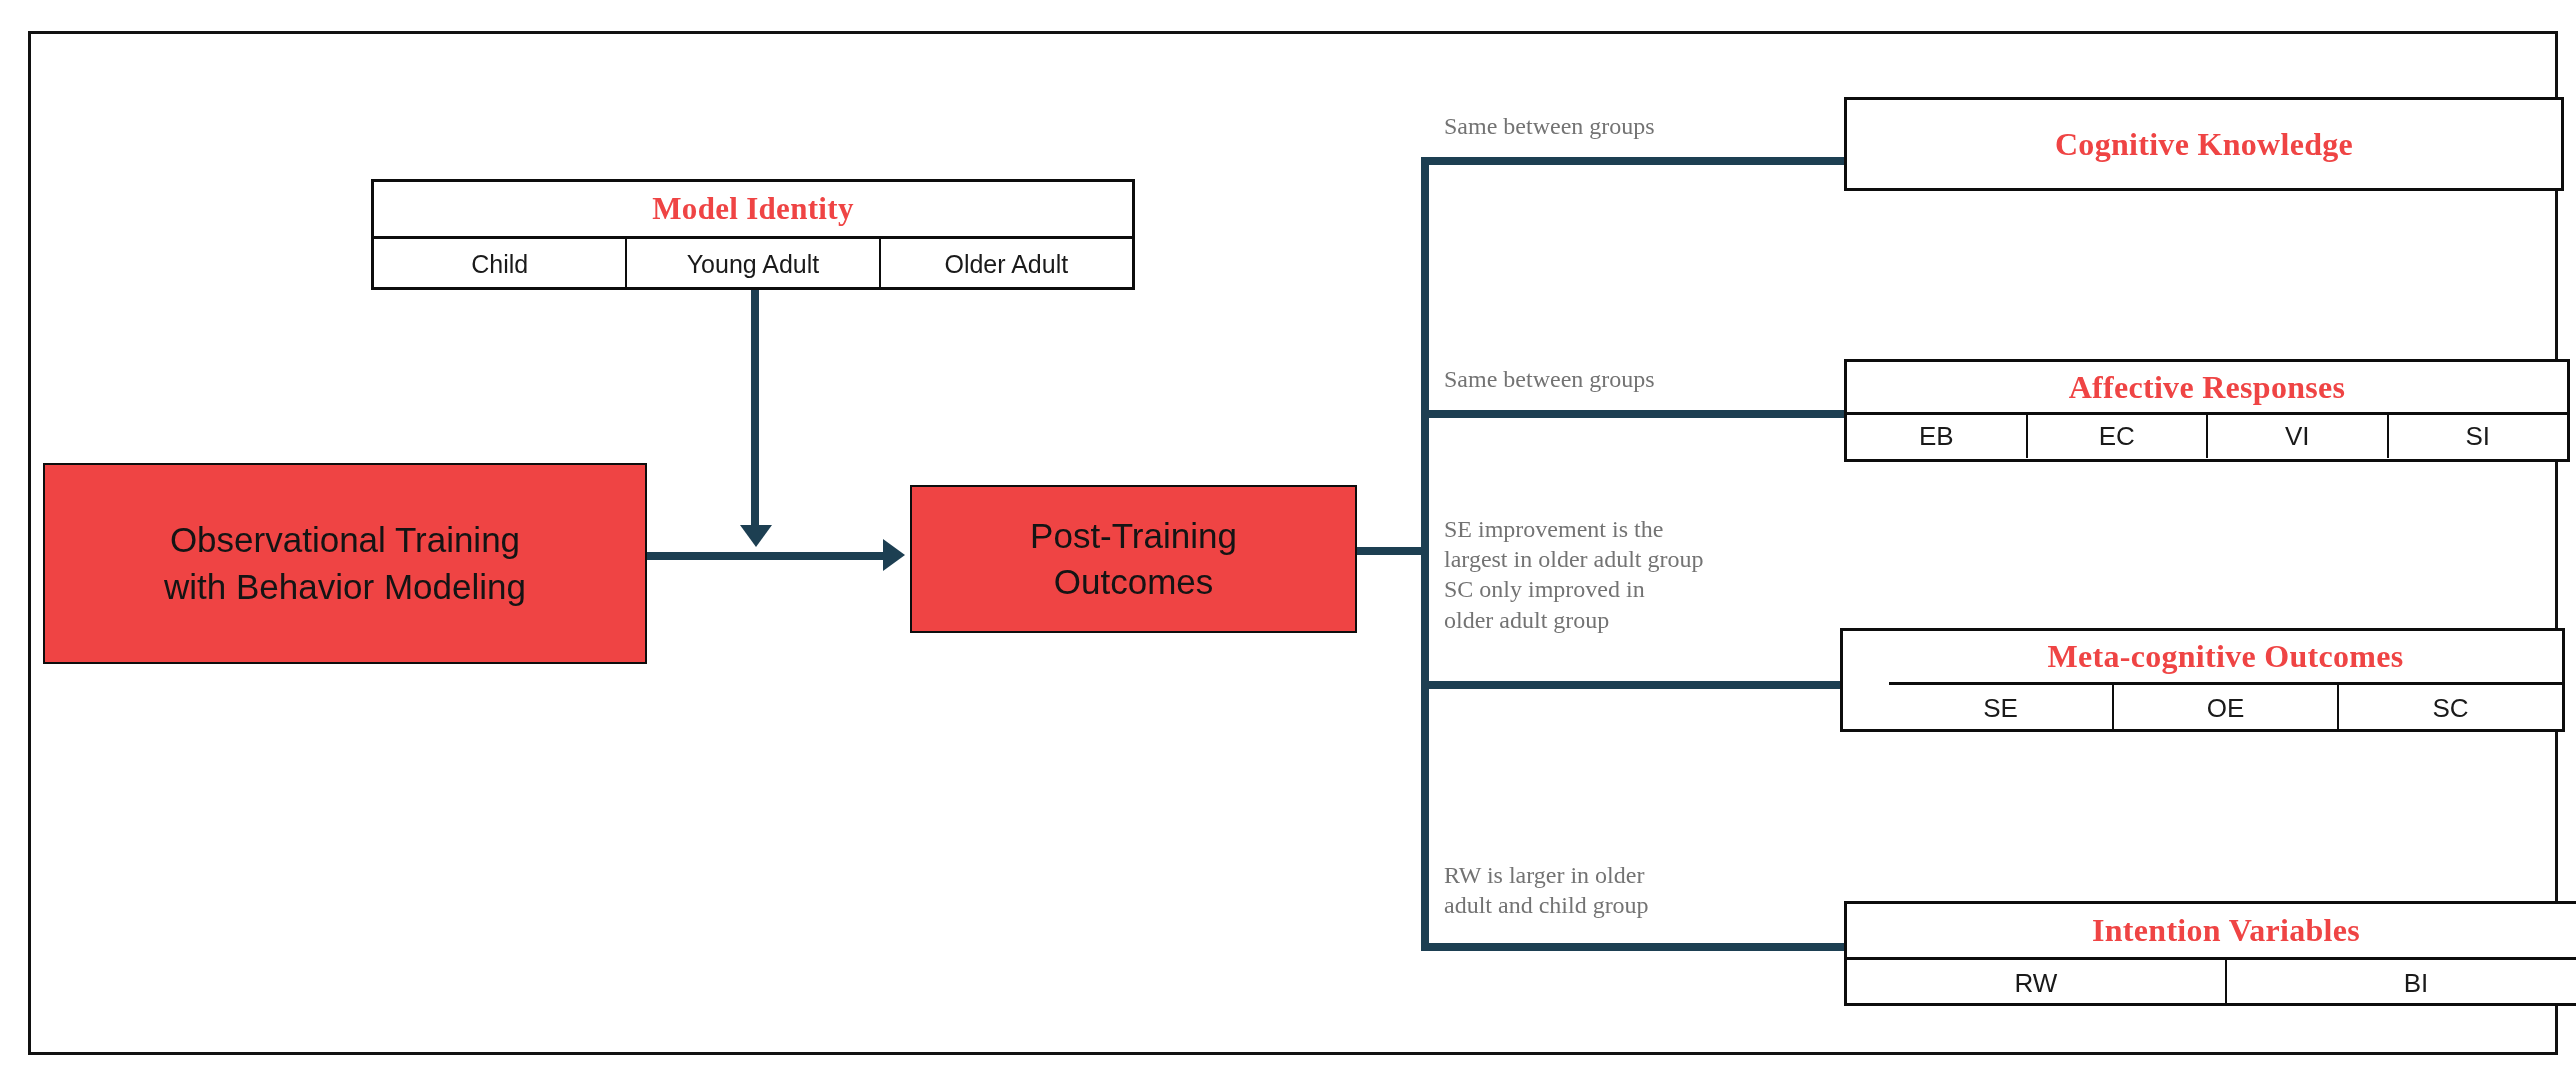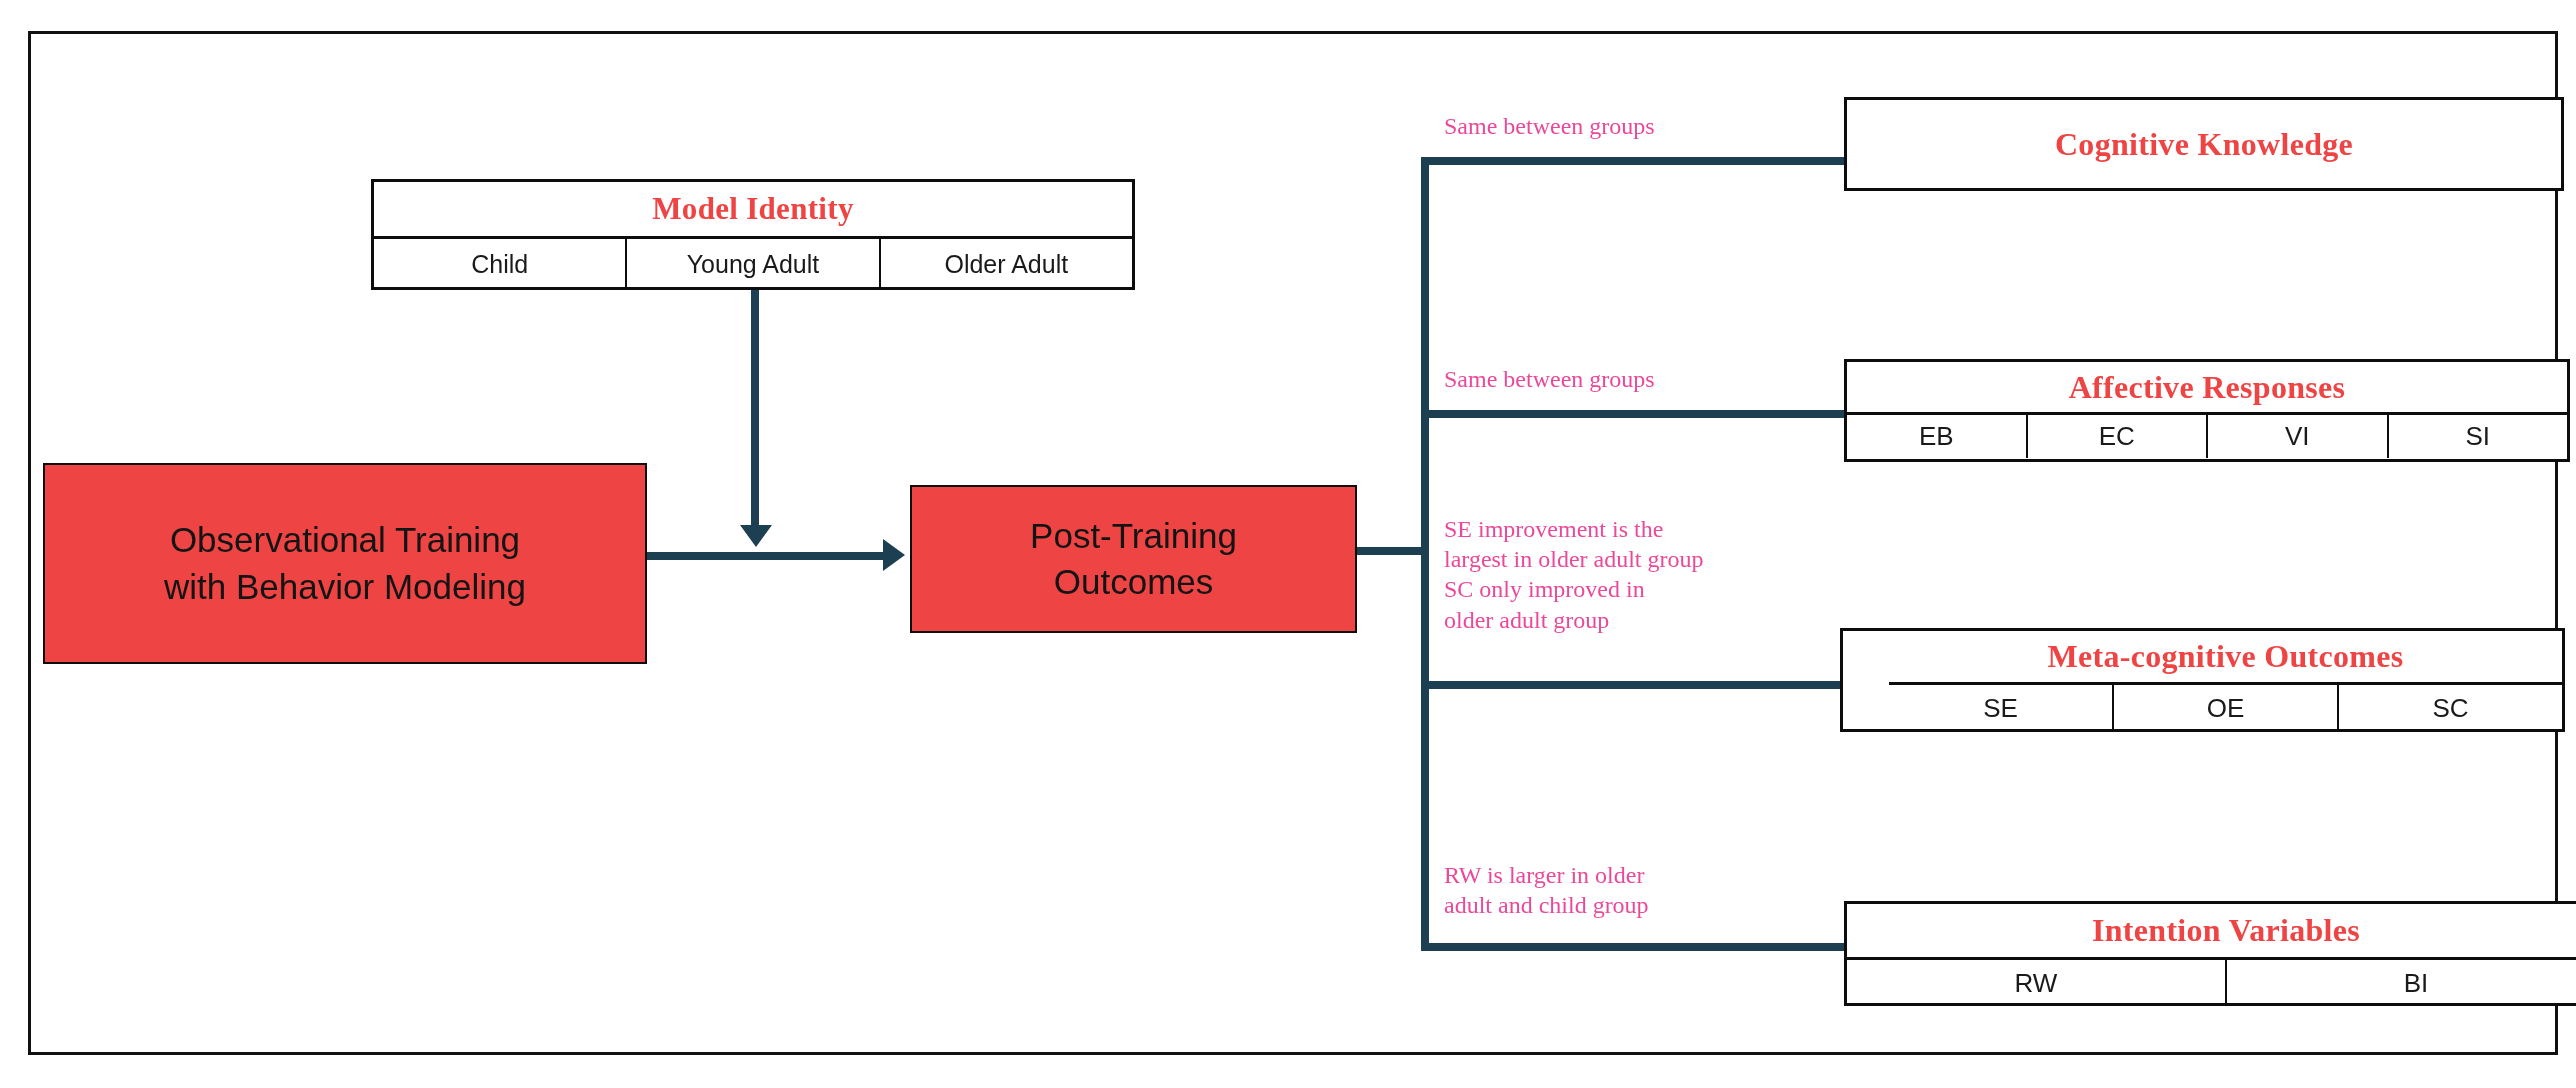--- a/index.html
+++ b/index.html
@@ -204,21 +204,21 @@
     border-top: 16px solid transparent;
     border-bottom: 16px solid transparent;
     border-left: 22px solid #1d3f52;
   }
 
   
   .edge-label {
     position: absolute;
     font-family: "Liberation Serif", serif;
     font-size: 24px;
-    color: #ec4899;
+    color: #737373;
     line-height: 1.26;
     white-space: pre-line;
   }
 </style>
 </head>
 <body>
 
 <div id="canvas">
 
   <div class="outer-frame"></div>

